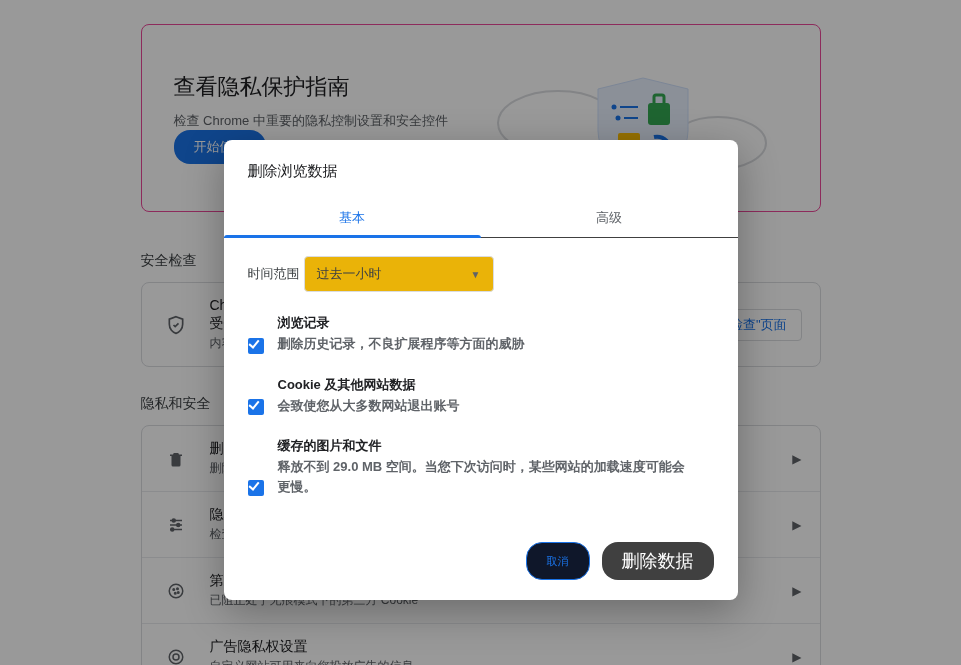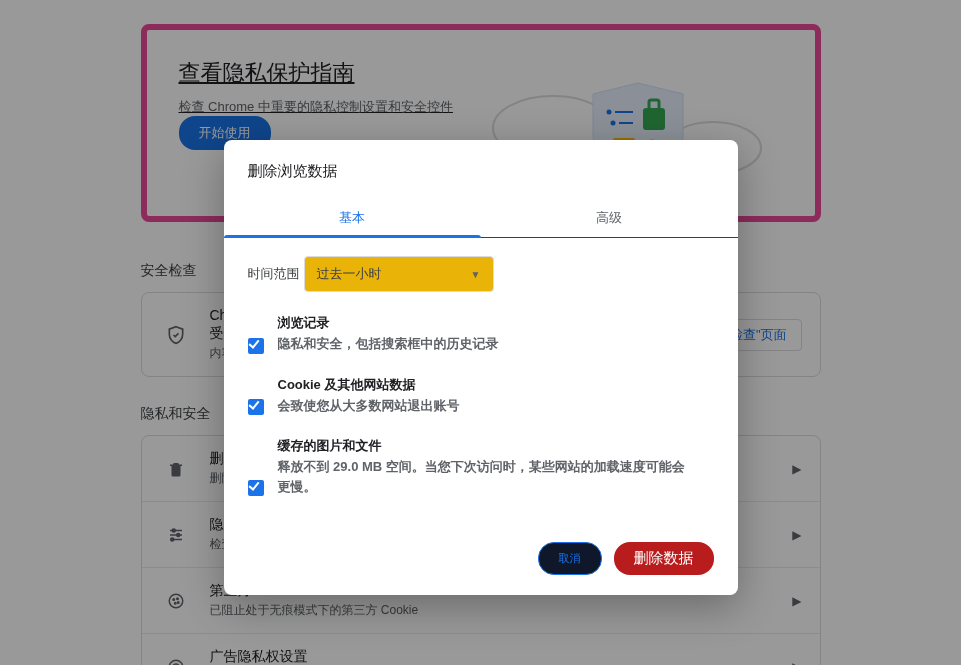--- a/index.html
+++ b/index.html
@@ -3,23 +3,23 @@
   <meta charset="utf-8">
   <style>
     * { box-sizing: border-box; margin: 0; padding: 0; }
     body { font-family: "Microsoft YaHei", -apple-system, Arial, sans-serif; background: #fff; color: #202124; font-size: 13px; }
     .page { width: 961px; height: 665px; position: relative; overflow: hidden; }
 
     
     .content { margin: 0 auto; width: 680px; padding-top: 24px; }
 
     .promo-card {
-      border: 6px solid #ec4899; border-radius: 8px; padding: 28px 32px 28px 32px;
+      border: 1px solid #ec4899; border-radius: 8px; padding: 28px 32px 28px 32px;
       position: relative; min-height: 170px; margin-bottom: 40px;
-      display: flex; justify-content: space-between; align-items: flex-start; text-decoration: underline;
+      display: flex; justify-content: space-between; align-items: center;
     }
     .promo-title { font-size: 22px; color: #202124; font-weight: 400; margin-bottom: 10px; }
     .promo-sub { font-size: 13px; color: #5f6368; }
     .promo-btn { background: #1a73e8; color: #fff; border: none; border-radius: 16px; padding: 8px 20px; font-size: 13px; cursor: pointer; }
     .promo-illus { width: 300px; height: 130px; position: relative; }
 
     .section-header { font-size: 14px; color: #3c4043; margin-bottom: 12px; }
 
     .panel { border: 1px solid #dadce0; border-radius: 8px; margin-bottom: 28px; }
     .row { display: flex; align-items: center; padding: 14px 18px 14px 24px; gap: 24px; position: relative; }
@@ -50,21 +50,21 @@
     .range-select .caret { color:#5f6368; font-size:10px; }
 
     .opt { display: flex; gap: 14px; margin-bottom: 22px; align-items: flex-end; font-weight: bold; }
     .chk { width: 16px; height: 16px; border-radius: 2px; background: #1a73e8; flex: 0 0 16px; margin-top: 2px; position: relative; }
     .chk::after { content:""; position:absolute; left:3px; top:0px; width:4px; height:8px; border: solid #fff; border-width: 0 2px 2px 0; transform: rotate(40deg); }
     .opt-title { font-size: 13px; color: #202124; }
     .opt-sub { font-size: 13px; color: #5f6368; margin-top: 2px; line-height: 1.5; max-width: 420px; }
 
     .dlg-actions { display:flex; justify-content:flex-end; gap: 12px; padding: 16px 24px 20px; }
     .btn-outline { border: 1px solid #1a73e8; color:#1a73e8; background:#0f172a; border-radius:16px; padding: 6px 20px; font-size:11px; cursor:pointer; }
-    .btn-primary { border: none; background:#b91c1c; color:#fff; border-radius:16px; padding: 7px 20px; font-size:15px; cursor:pointer; }
+    .btn-primary { border: none; background:#404040; color:#fff; border-radius:16px; padding: 7px 20px; font-size:18px; cursor:pointer; }
   </style>
 </head>
 <body>
 
 <div class="page">
   <div class="content">
 
     <div class="promo-card">
       <div>
         <div class="promo-title">查看隐私保护指南</div>
@@ -183,21 +183,21 @@
         <div class="range-select">
           <span>过去一小时</span>
           <span class="caret">▼</span>
         </div>
       </div>
 
       <div class="opt">
         <div class="chk"></div>
         <div>
           <div class="opt-title">浏览记录</div>
-          <div class="opt-sub">隐私和安全，包括搜索框中的历史记录</div>
+          <div class="opt-sub">删除历史记录，不良扩展程序等方面的威胁</div>
         </div>
       </div>
 
       <div class="opt">
         <div class="chk"></div>
         <div>
           <div class="opt-title">Cookie 及其他网站数据</div>
           <div class="opt-sub">会致使您从大多数网站退出账号</div>
         </div>
       </div>

